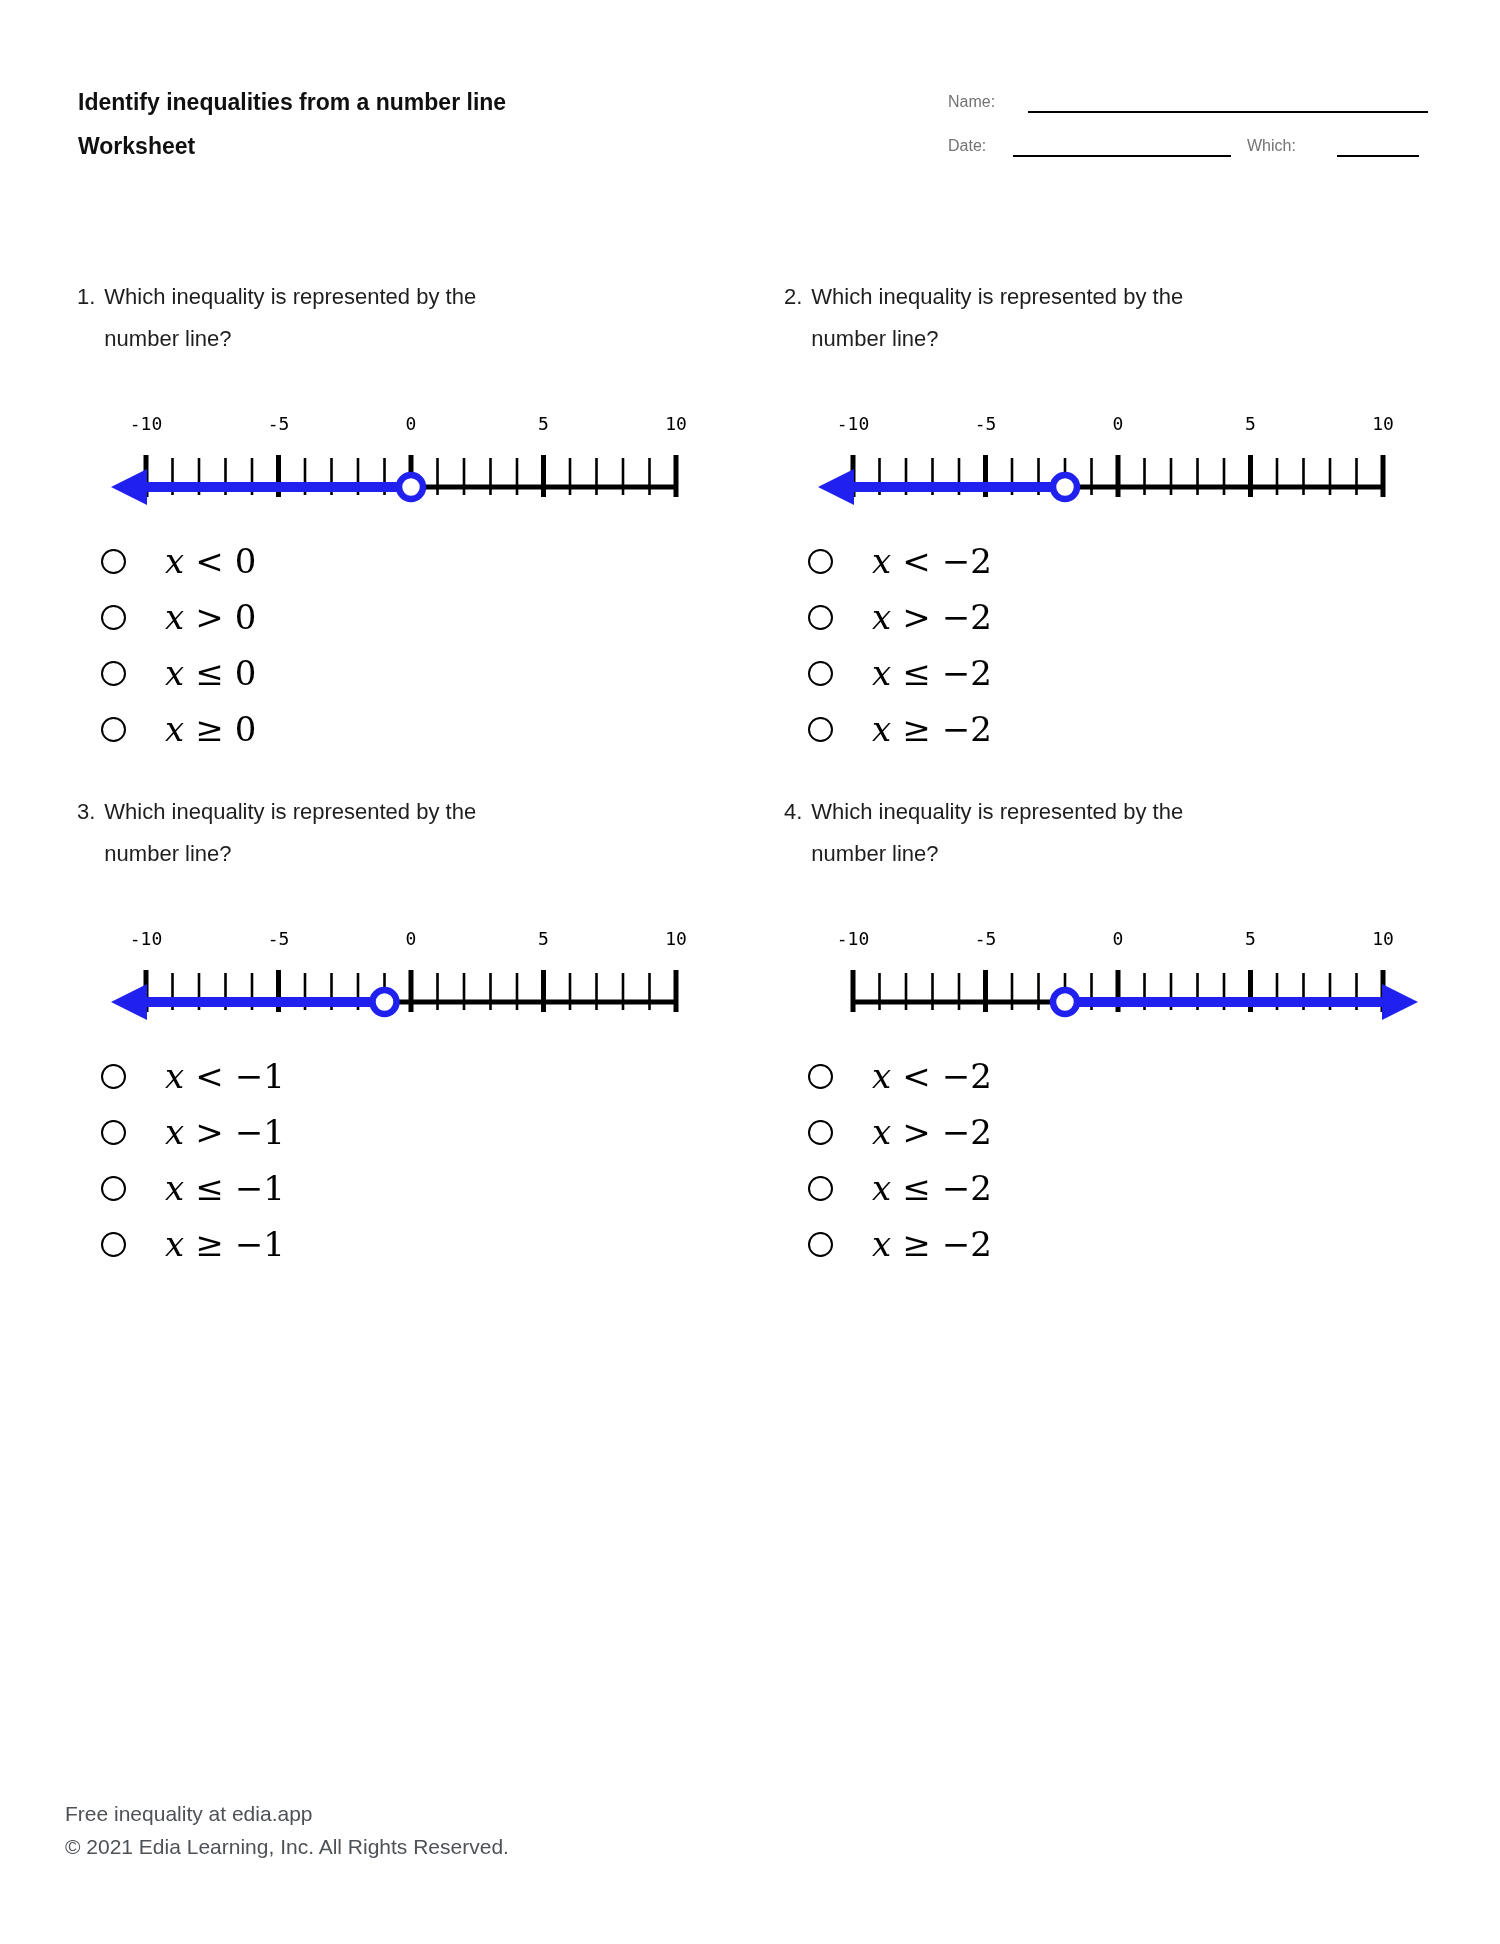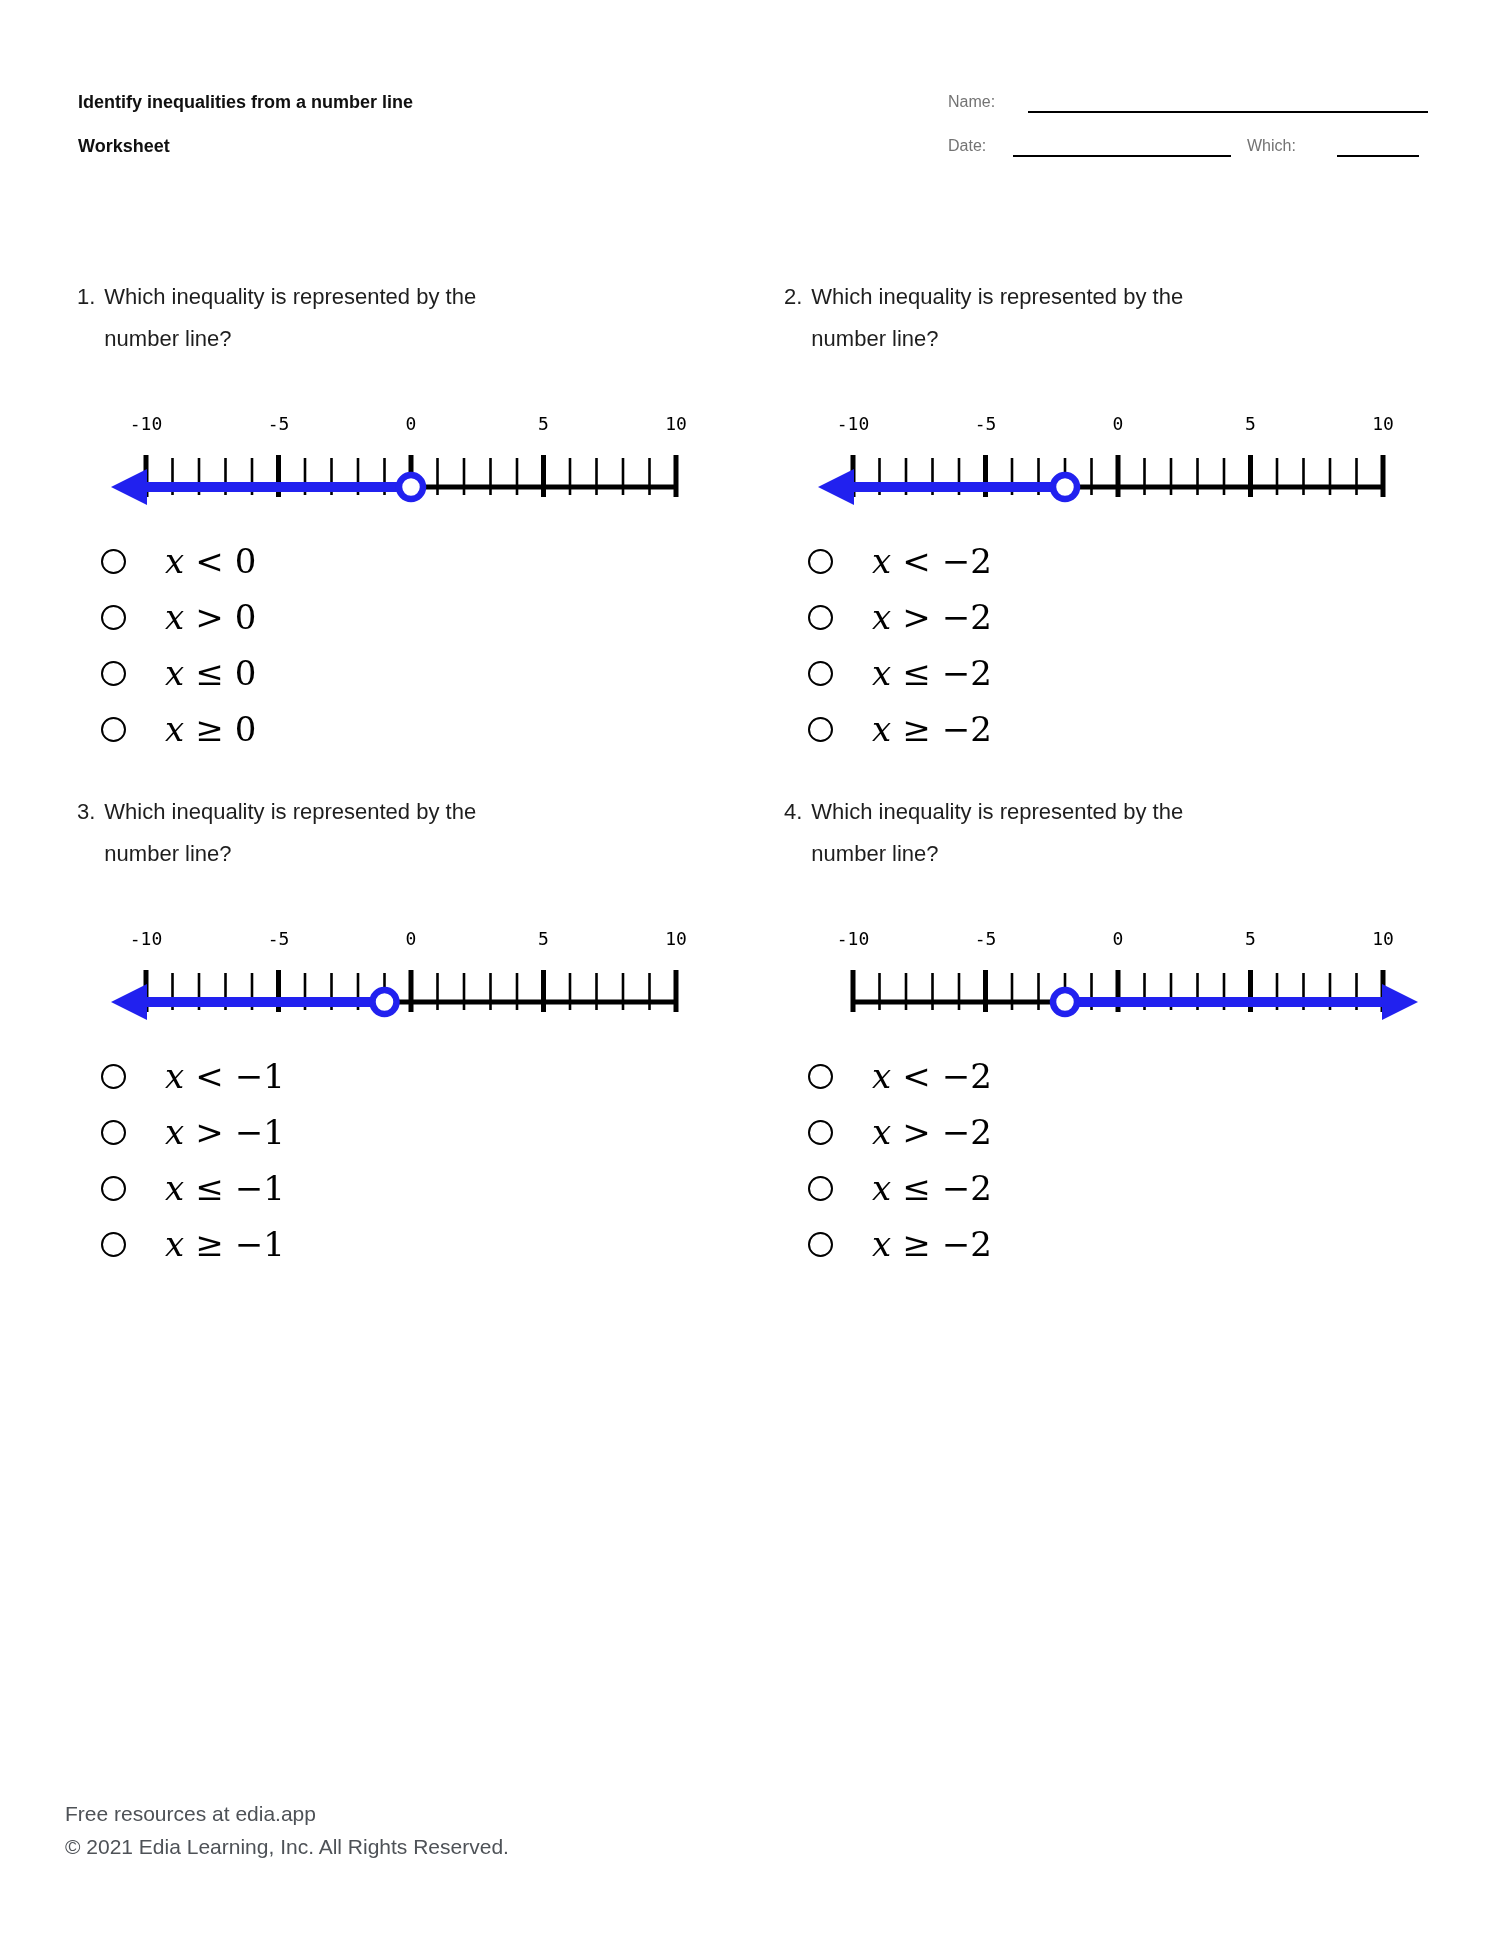--- a/index.html
+++ b/index.html
@@ -1,20 +1,20 @@
 <!DOCTYPE html>
 <html><head>
 <meta charset="utf-8">
 <style>
   html,body{margin:0;padding:0;background:#ffffff;}
   #page{position:relative;width:1500px;height:1944px;background:#ffffff;overflow:hidden;
         font-family:"Liberation Sans",sans-serif;color:#1e1e1e;}
 
   
-  #title{position:absolute;left:78px;top:80px;font-size:18px;font-weight:700;
+  #title{position:absolute;left:78px;top:80px;font-size:23px;font-weight:700;
          line-height:44px;color:#101010;}
   .hdr-label{position:absolute;font-size:16px;color:#737373;}
   .blank-line{position:absolute;border-bottom:2px solid #000;height:1px;}
 
   
   .question{position:absolute;width:660px;height:515px;}
   #q1{left:65px;top:270px;}  #q2{left:772px;top:270px;}
   #q3{left:65px;top:785px;}  #q4{left:772px;top:785px;}
 
   .q-heading{position:absolute;left:12px;top:6px;display:flex;gap:9px;
@@ -273,17 +273,17 @@
         <span class="math"><span class="lhs">x</span><span class="op">≤</span><span class="rhs">−2</span></span>
       </div>
       <div class="option">
         <span class="radio"></span>
         <span class="math"><span class="lhs">x</span><span class="op">≥</span><span class="rhs">−2</span></span>
       </div>
     </div>
   </section>
 
   <div id="footer">
-    <div>Free resources at edia.app</div>
+    <div>Free inequality at edia.app</div>
     <div>© 2021 Edia Learning, Inc. All Rights Reserved.</div>
   </div>
 
 </div>
 
 </body></html>

